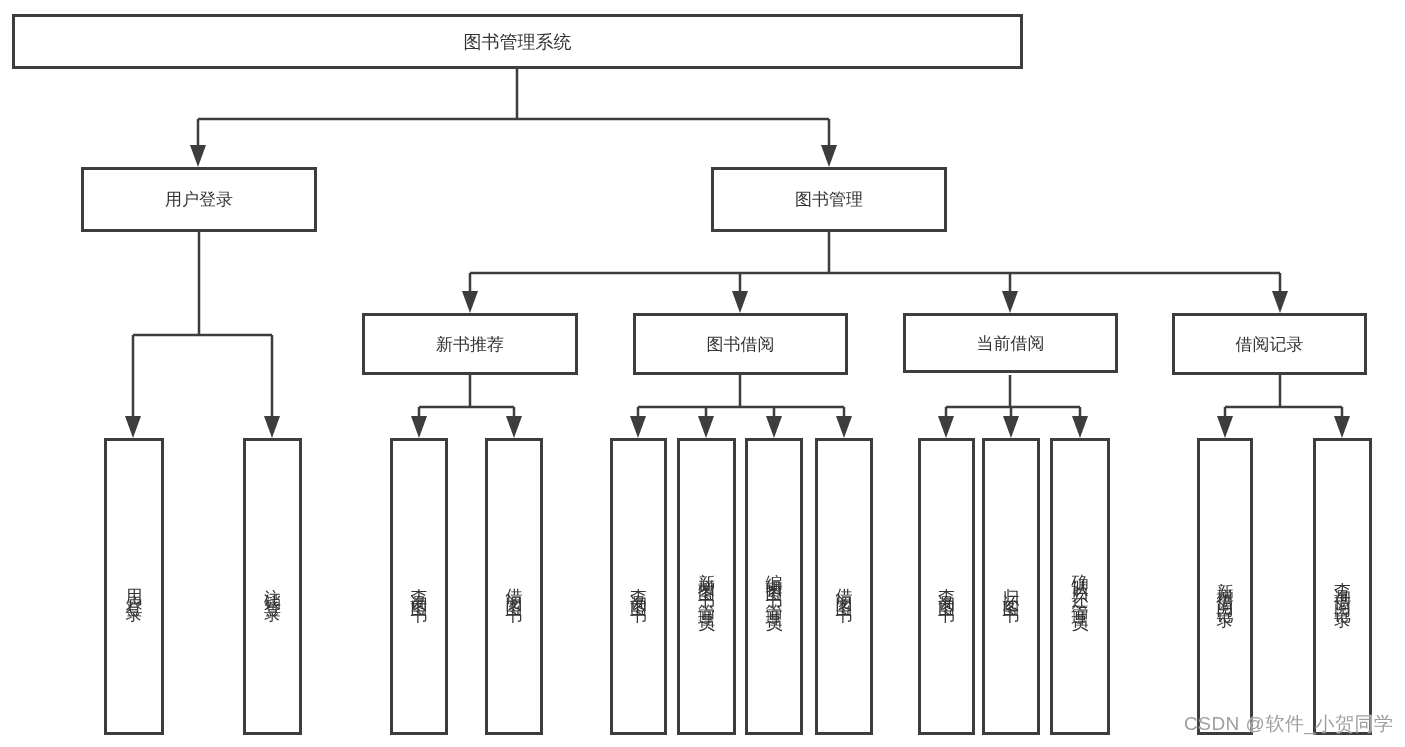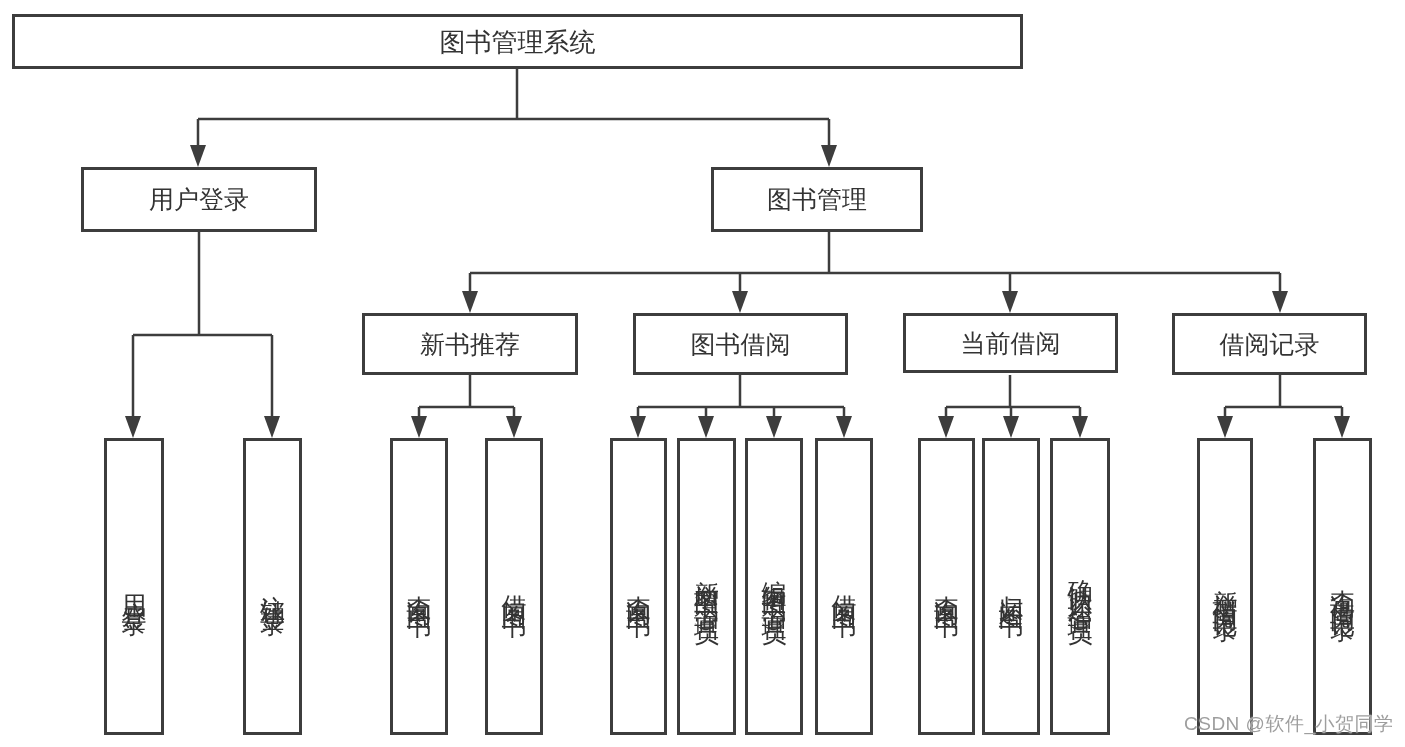--- a/index.html
+++ b/index.html
@@ -6,23 +6,23 @@
     --line:#3d3d3d; --text:#333333; --watermark:#9e9e9e; --background:#ffffff;
   }
   html,body{margin:0;padding:0;}
   body{background:var(--background);font-family:"Liberation Sans","DejaVu Sans",sans-serif;}
   .canvas{position:relative;width:1405px;height:747px;background:var(--background);overflow:hidden;}
   .edges{position:absolute;left:0;top:0;color:var(--line);}
   .box{
     position:absolute;box-sizing:border-box;background:#fff;
     border:3px solid var(--line);
     display:flex;align-items:center;justify-content:center;
-    color:var(--text);font-size:25px;line-height:1;white-space:nowrap;
+    color:var(--text);font-size:17px;line-height:1;white-space:nowrap;
   }
-  .root{font-size:26px;}
+  .root{font-size:18px;}
   .leaf span{
     writing-mode:vertical-rl;text-orientation:mixed;
     letter-spacing:6px;line-height:1;white-space:normal;
   }
   .watermark{
     position:absolute;left:1184px;top:711px;z-index:10;
     font-size:19px;color:var(--watermark);
     text-shadow:0 0 2px rgba(255,255,255,.9), 0 0 1px rgba(255,255,255,.9);
     letter-spacing:.5px;white-space:nowrap;
   }
@@ -65,21 +65,21 @@
     </g>
   </svg>
 
   <div class="box root" style="left:12px;top:14px;width:1011px;height:55px">
     <span>图书管理系统</span>
   </div>
 
   <div class="box" style="left:81px;top:167px;width:236px;height:65px">
     <span>用户登录</span>
   </div>
-  <div class="box" style="left:711px;top:167px;width:212px;height:65px">
+  <div class="box" style="left:711px;top:167px;width:236px;height:65px">
     <span>图书管理</span>
   </div>
 
   <div class="box" style="left:362px;top:313px;width:216px;height:62px">
     <span>新书推荐</span>
   </div>
   <div class="box" style="left:633px;top:313px;width:215px;height:62px">
     <span>图书借阅</span>
   </div>
   <div class="box" style="left:903px;top:313px;width:215px;height:60px">

